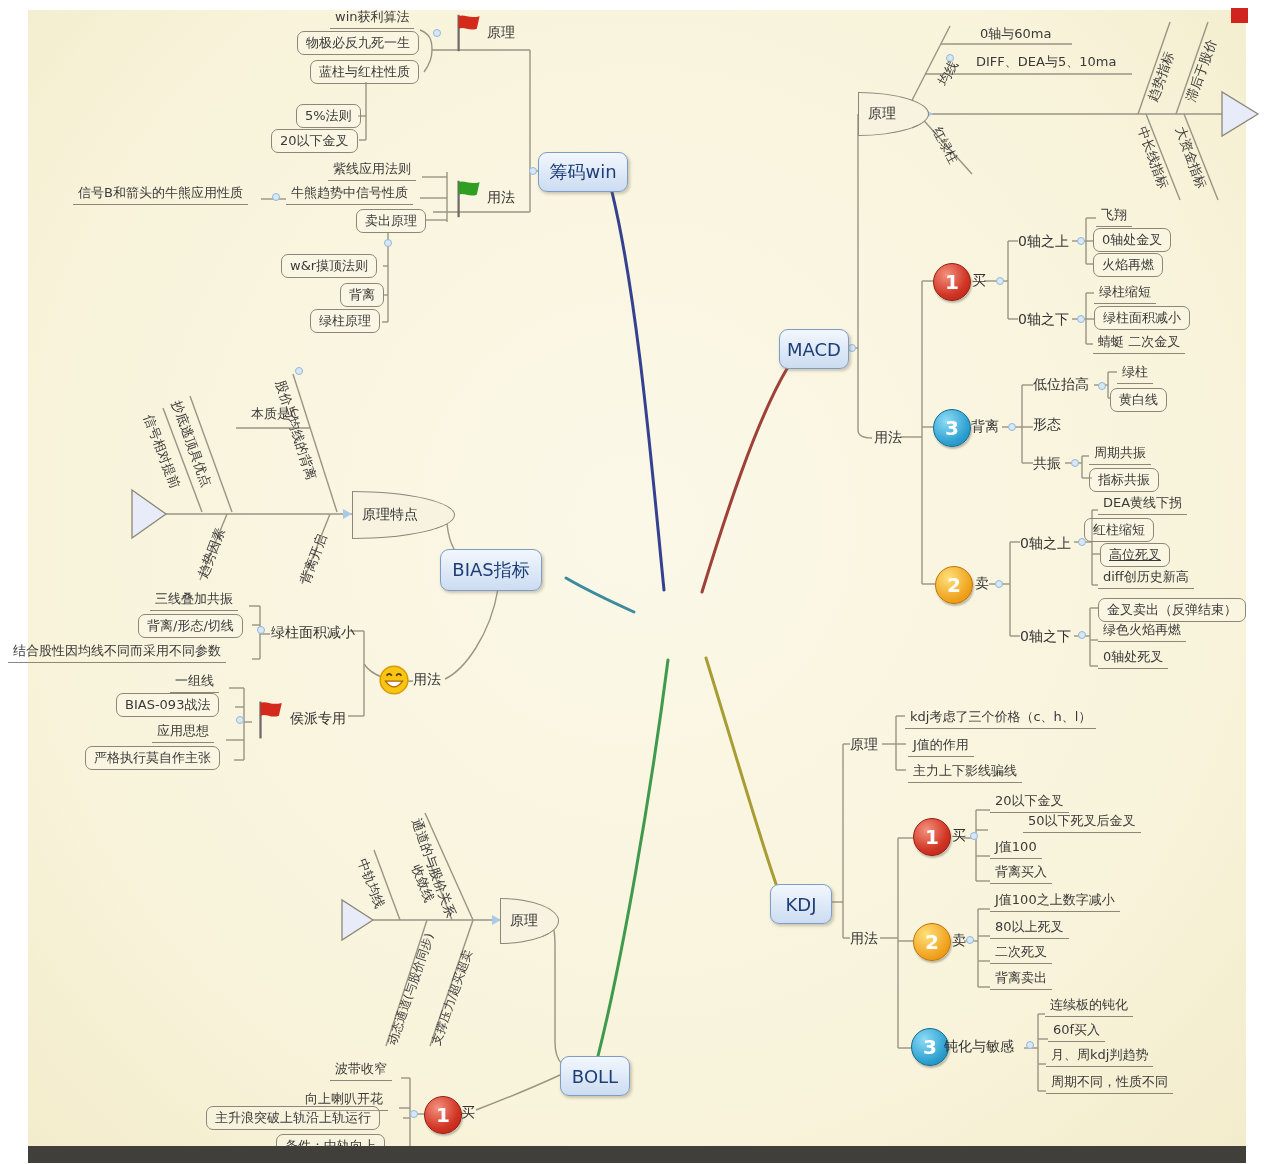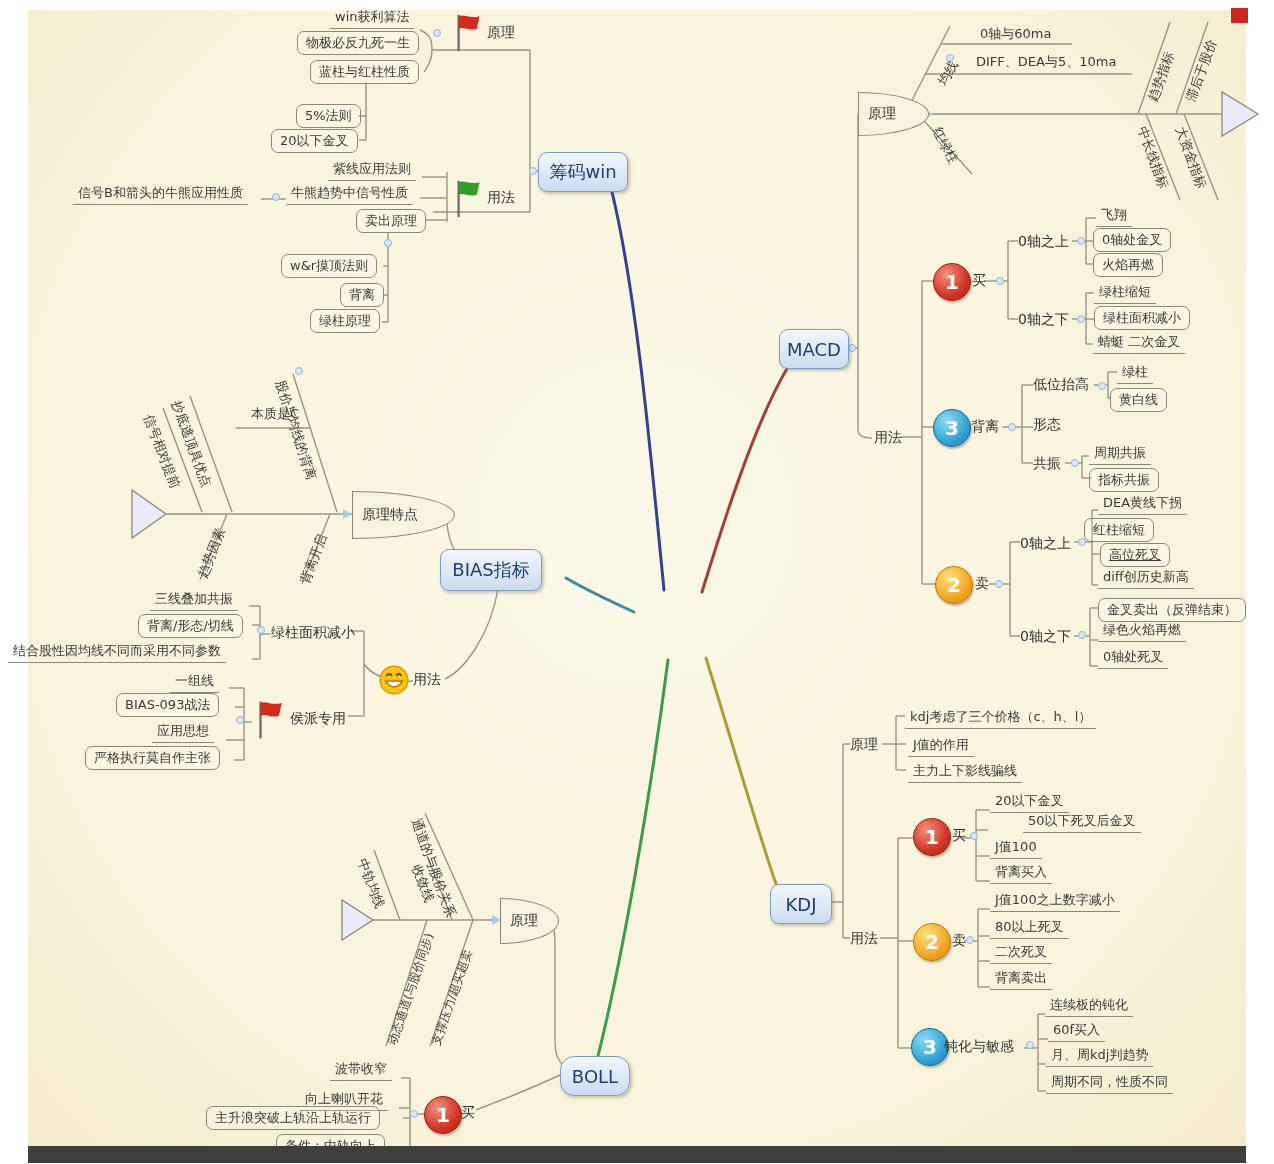--- a/index.html
+++ b/index.html
@@ -374,21 +374,21 @@
         <path d="M6 2 V28" stroke="#6b6b6b" stroke-width="1.6" fill="none"></path>
         <path d="M6 3 C10 1,13 5,21 3 L19 12 C13 14,10 10,6 12 Z" fill="#d42a1c"></path>
       </svg>
   </div>
   <div class="blbl" style="left:290px;top:710px;">侯派专用</div>
   <div class="uline" style="left:170px;top:672px;">一组线</div>
   <div class="box" style="left:116px;top:693px;">BIAS-093战法</div>
   <div class="uline" style="left:152px;top:722px;">应用思想</div>
   <div class="box" style="left:85px;top:746px;">严格执行莫自作主张</div>
 
-  <div class="node" style="left:560px;top:1056px;width:68px;height:38px;border-radius:14px;">BOLL</div>
+  <div class="node" style="left:560px;top:1056px;width:68px;height:38px;">BOLL</div>
   <div class="fishhead" style="left:500px;top:898px;width:48px;height:44px;">原理</div>
   <div class="rot" style="left:370px;top:856px;transform:rotate(69deg);">中轨均线</div>
   <div class="rot" style="left:424px;top:862px;transform:rotate(69deg);">收敛线</div>
   <div class="rot" style="left:424px;top:816px;transform:rotate(70deg);">通道的与股价关系</div>
   <div class="rot" style="left:384px;top:1042px;transform:rotate(-71deg);font-size:12px;">动态通道(与股价同步)</div>
   <div class="rot" style="left:428px;top:1042px;transform:rotate(-71deg);font-size:12px;">支撑压力/超买超卖</div>
   <div class="badge red" style="left:424px;top:1096px;">1</div>
   <div class="blbl" style="left:461px;top:1104px;">买</div>
   <div class="uline" style="left:330px;top:1060px;">波带收窄</div>
   <div class="uline" style="left:300px;top:1090px;">向上喇叭开花</div>

